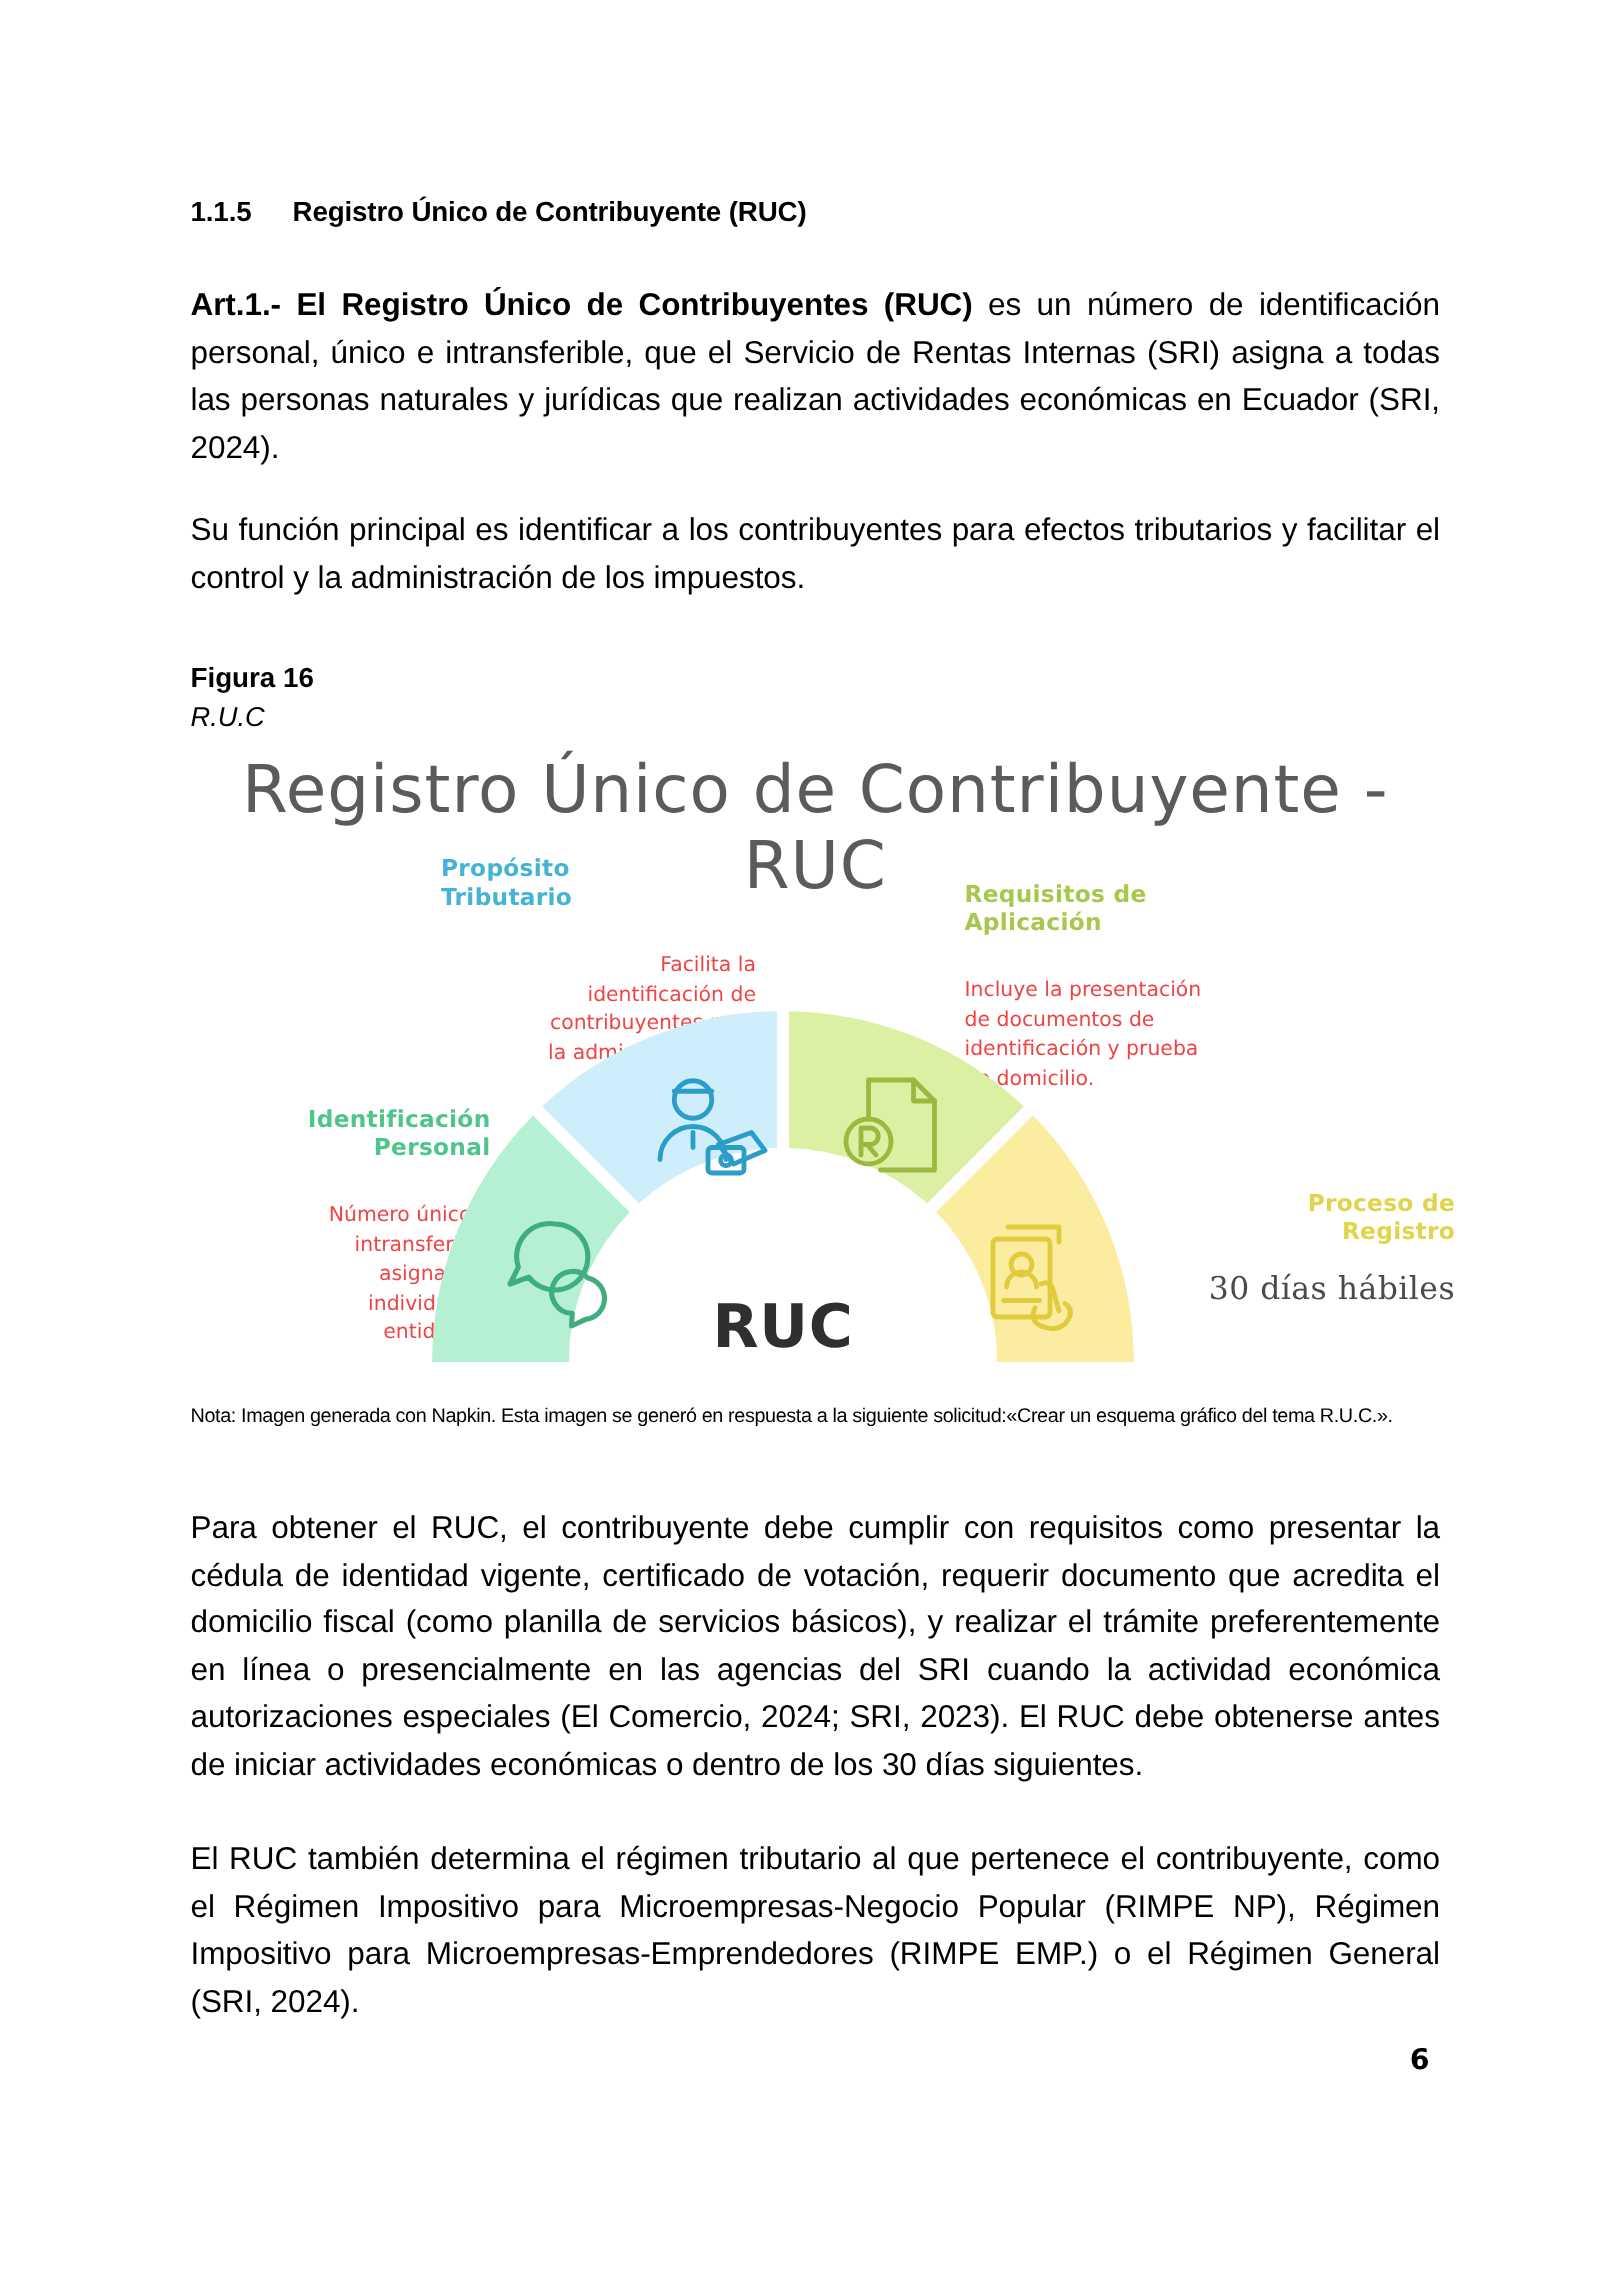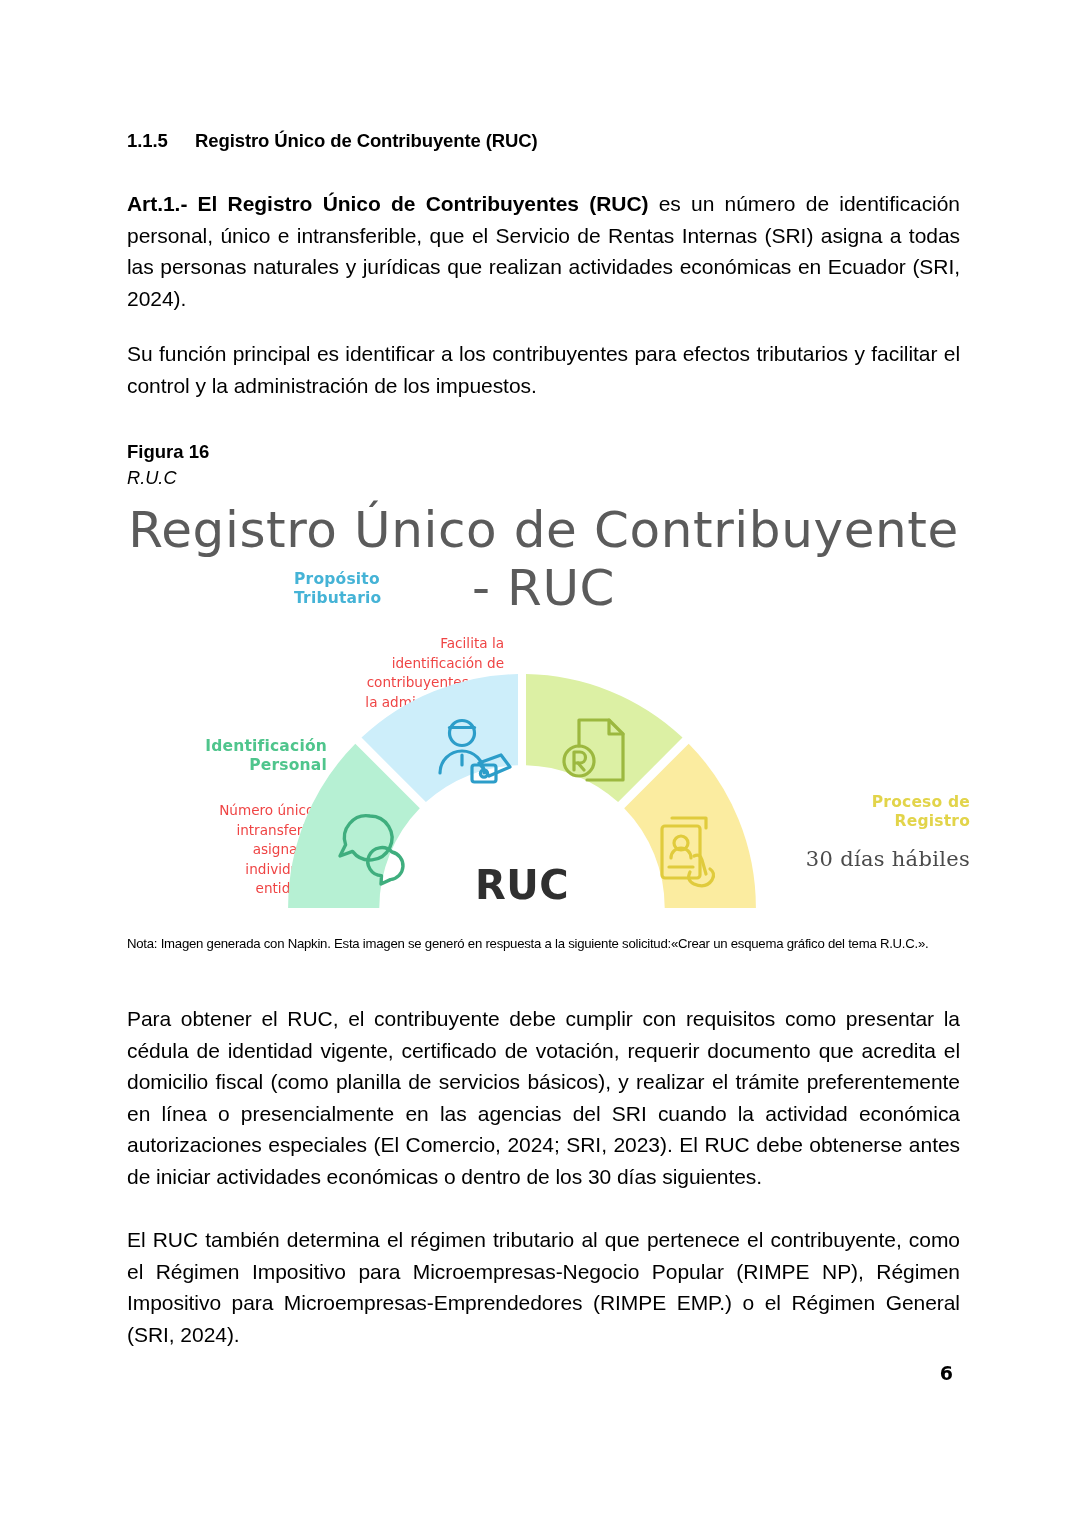--- a/index.html
+++ b/index.html
@@ -80,21 +80,21 @@
     width: 833px;
     height: 437px;
     margin: 0;
   }
   .diagram-title {
     position: absolute;
     left: 0; right: 0;
     top: 4px;
     text-align: center;
     font-family: "DejaVu Sans", sans-serif;
-    font-size: 50px;
+    font-size: 44px;
     color: #5b5b5b;
     letter-spacing: 0.6px;
   }
 
   .lbl {
     position: absolute;
   }
   .lbl .lbl-title {
     font-family: "DejaVu Sans", sans-serif;
     font-weight: bold;
@@ -198,20 +198,28 @@
       <div class="lbl lbl-proposito">
         <div class="lbl-title">Propósito
 Tributario</div>
         <div class="lbl-desc">Facilita la
 identificación de
 contribuyentes para
 la administración de
 impuestos.</div>
       </div>
 
+      <div class="lbl lbl-requisitos">
+        <div class="lbl-title">Requisitos de
+Aplicación</div>
+        <div class="lbl-desc">Incluye la presentación
+de documentos de
+identificación y prueba
+de domicilio.</div>
+      </div>
 
       <div class="lbl lbl-identificacion">
         <div class="lbl-title">Identificación
 Personal</div>
         <div class="lbl-desc">Número único e
 intransferible
 asignado a
 individuos y
 entidades.</div>
       </div>

